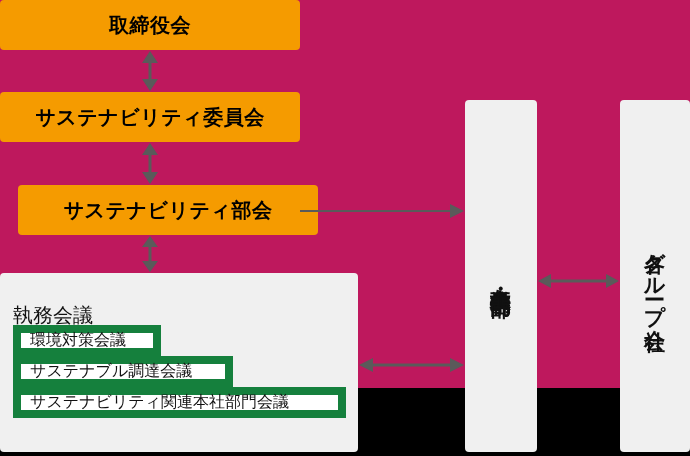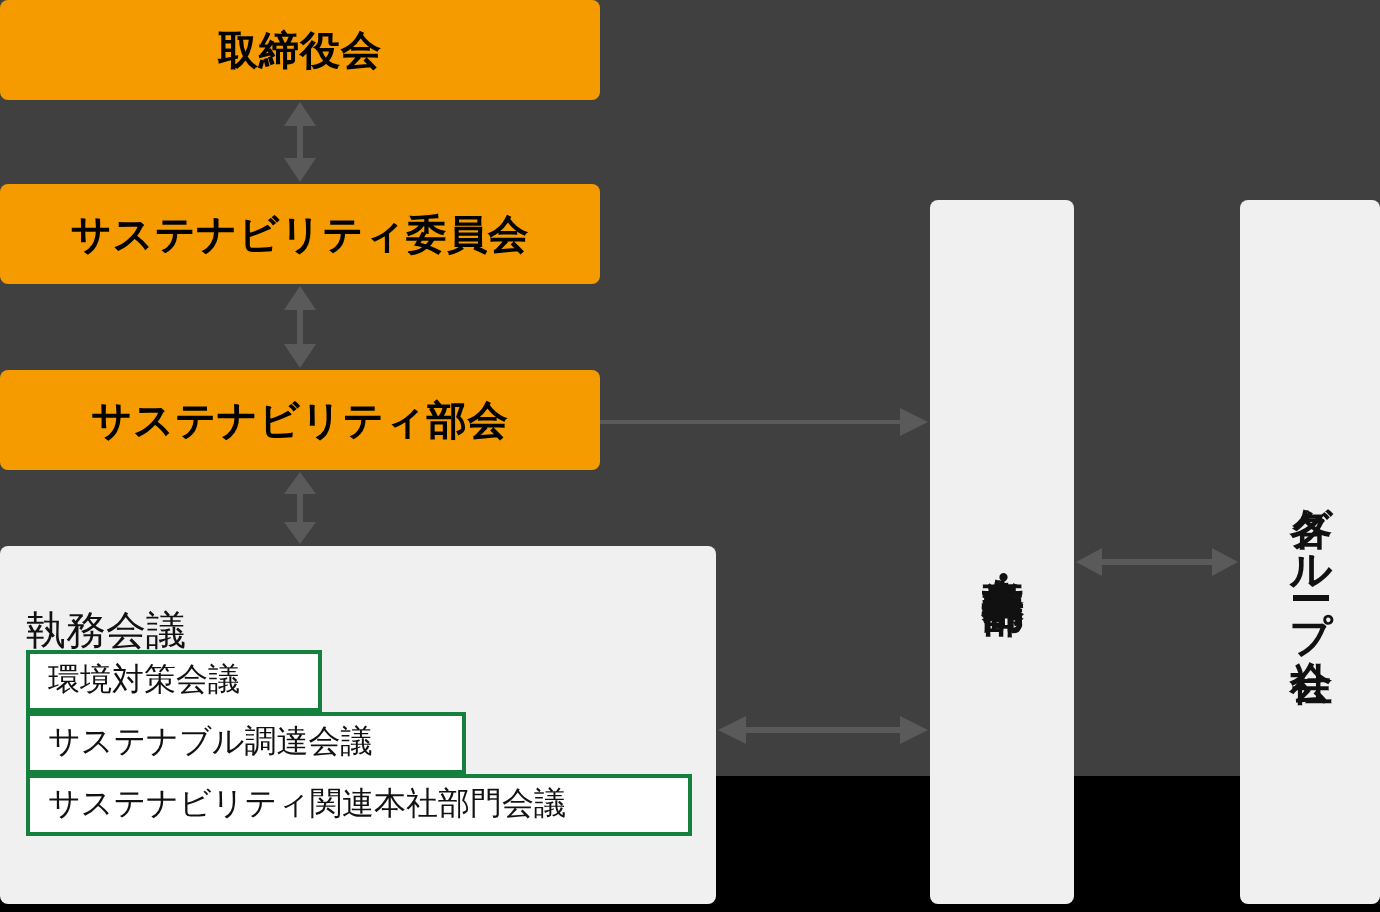--- a/index.html
+++ b/index.html
@@ -12,21 +12,21 @@
   }
 
   body {
     font-family: "Liberation Sans", "DejaVu Sans", sans-serif;
   }
 
   #diagram {
     position: relative;
     width: 690px;
     height: 388px;
-    background: #404040;
+    background: #be185d;
   }
 
   
   .org-box {
     position: absolute;
     left: 0;
     width: 300px;
     height: 50px;
     background: #F59B00;
     border-radius: 4px;
@@ -34,21 +34,21 @@
     align-items: center;
     justify-content: center;
     color: #000000;
     font-size: 20px;
     font-weight: 700;
     letter-spacing: 0.5px;
     white-space: nowrap;
   }
   #box-board      { top: 0px; }
   #box-committee  { top: 92px; font-family: Liberation Serif, serif; }
-  #box-subcommittee { top: 185px; }
+  #box-subcommittee { top: 185px; margin-left: 18px; }
 
   
   #exec-panel {
     position: absolute;
     left: 0px;
     top: 273px;
     width: 358px;
     height: 179px;
     background: #F0F0F0;
     border-radius: 4px;
@@ -61,21 +61,21 @@
     font-weight: 400;
     color: #111111;
     white-space: nowrap;
     text-align: right;
   }
   .exec-item {
     position: absolute;
     left: 13px;
     height: 31px;
     background: #FFFFFF;
-    border: 2px solid #15803d;
+    border: 8px solid #15803d;
     display: flex;
     align-items: center;
     padding-left: 9px;
     font-size: 16px;
     font-weight: 400;
     color: #111111;
     white-space: nowrap;
   }
   #exec-item-0 { top: 52px;  width: 148px; }
   #exec-item-1 { top: 83px;  width: 220px; }

